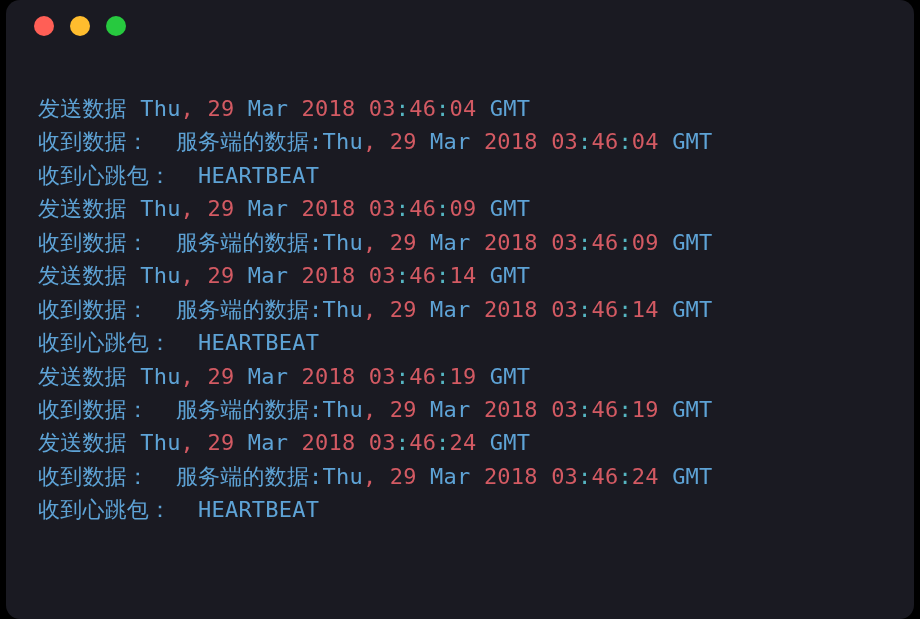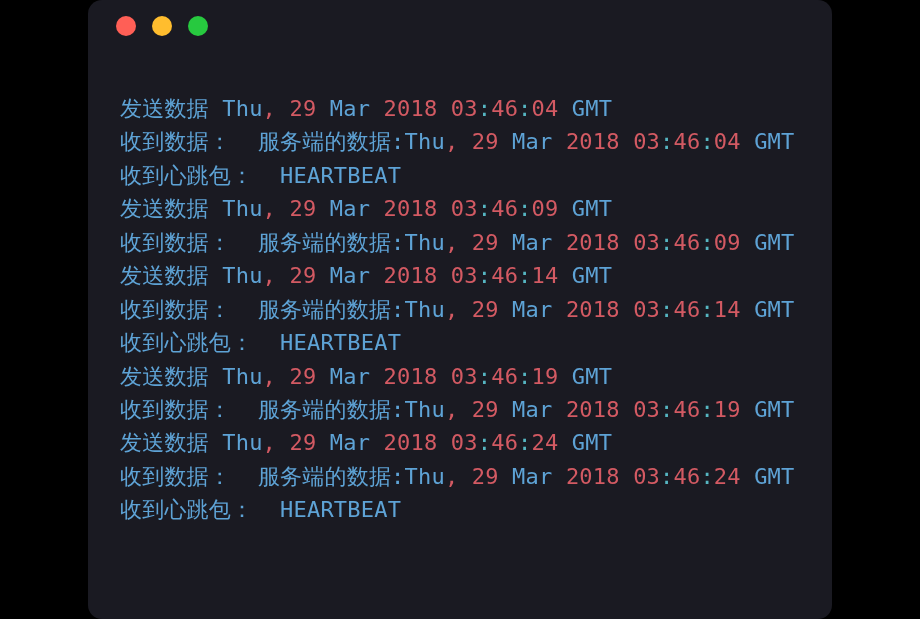--- a/index.html
+++ b/index.html
@@ -5,21 +5,21 @@
     * { margin: 0; padding: 0; box-sizing: border-box; }
     body {
       background: #000;
       display: flex;
       align-items: center;
       justify-content: center;
       min-height: 100vh;
       font-family: "SF Mono", Menlo, Consolas, monospace;
     }
     .window {
-      width: 744px;
+      width: 908px;
       height: 619px;
       background: #1a1a22;
       border-radius: 14px;
       overflow: hidden;
       position: relative;
     }
     .titlebar {
       height: 52px;
       display: flex;
       align-items: center;

